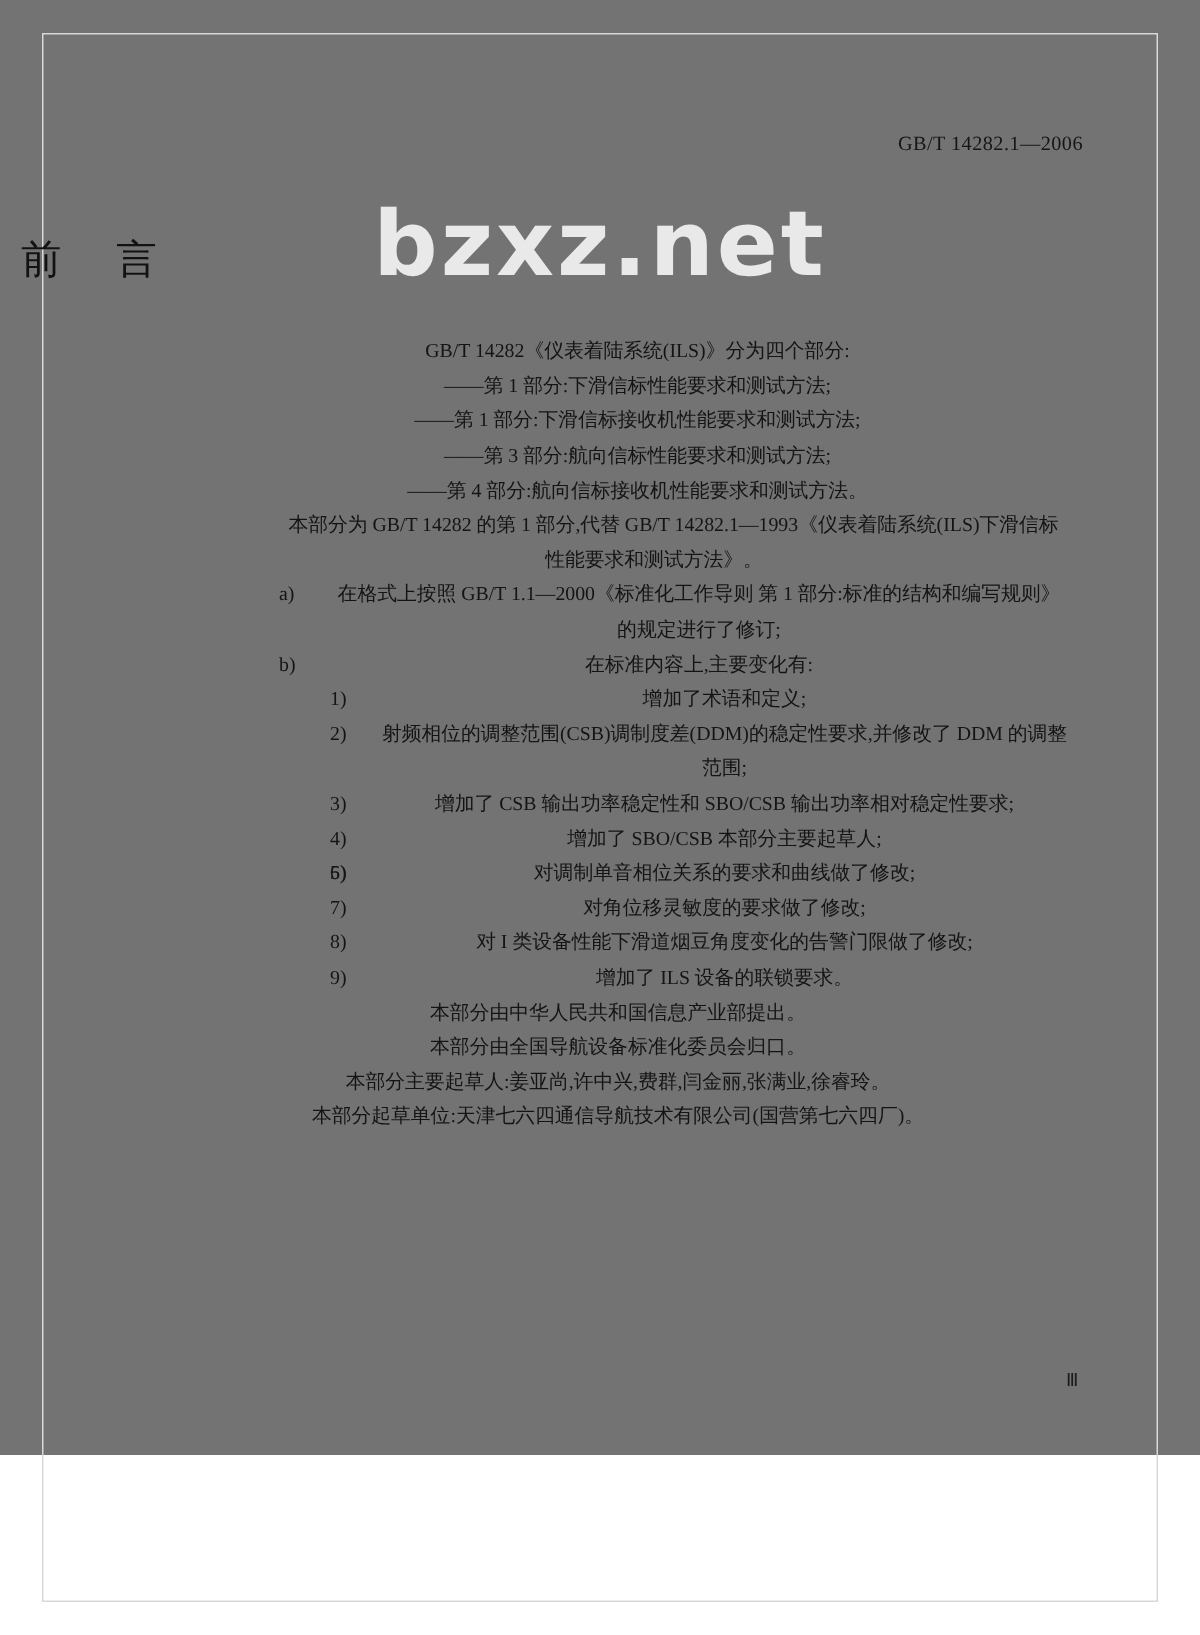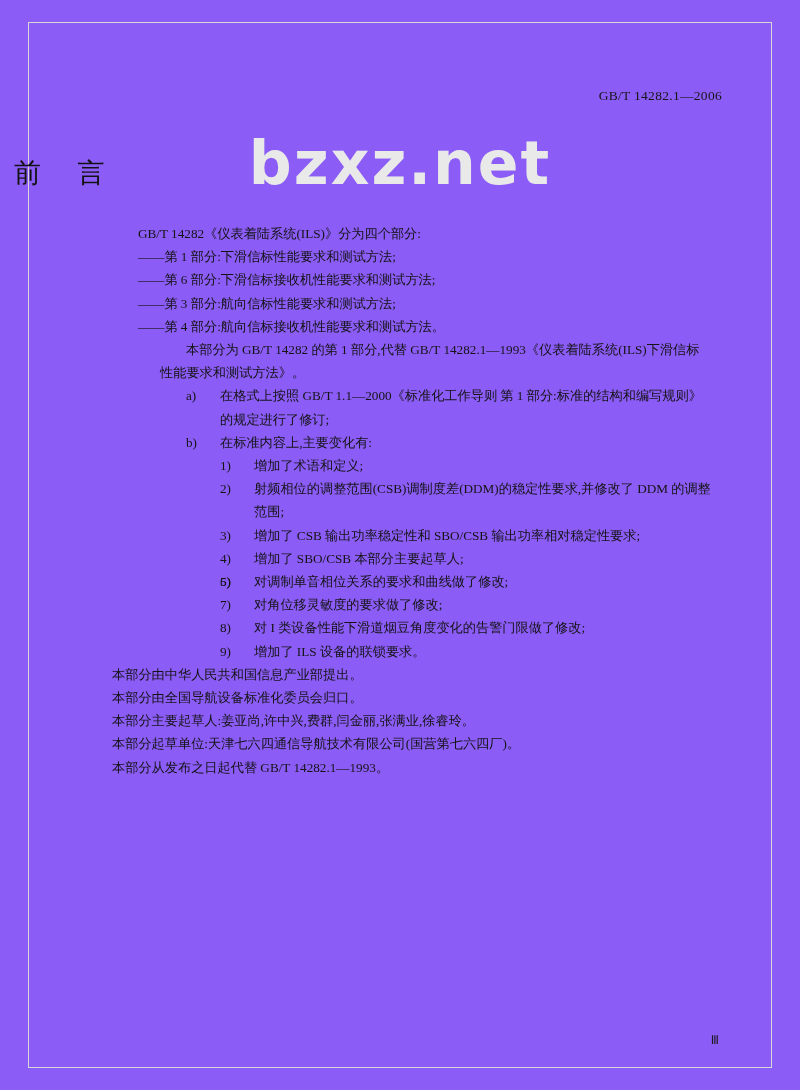--- a/index.html
+++ b/index.html
@@ -10,22 +10,22 @@
     width: 800px;
     height: 1090px;
     background: #ffffff;
     font-family: "Liberation Serif", serif;
     color: #1b1b1b;
     overflow: hidden;
   }
   .page {
     position: relative;
     width: 800px;
-    height: 1090px;
-    background: #8b5cf6;
+    height: 970px;
+    background: #737373;
     box-sizing: border-box;
   }
   .page-frame {
     position: absolute;
     left: 28px;
     top: 22px;
     width: 744px;
     height: 1046px;
     border: 1px solid #d8d8d8;
     box-sizing: border-box;
@@ -72,20 +72,21 @@
     top: 222px;
     width: 600px;
     z-index: 2;
     font-size: 13.2px;
     line-height: 23.2px;
     color: #141414;
   }
   .p {
     margin: 0;
     white-space: nowrap;
+    text-align: center;
   }
   .p.wrap {
     white-space: normal;
     margin-left: 48px;
   }
   .indent-2 {
     text-indent: 26px;
   }
   .lvl1 {
     padding-left: 26px;
@@ -134,21 +135,21 @@
 
   <div class="watermark">bzxz.net</div>
 
   <div class="title">前  言</div>
 
   <div class="body-text">
 
     <p class="p indent-2">GB/T 14282《仪表着陆系统(ILS)》分为四个部分:</p>
 
     <p class="p indent-2">——第 1 部分:下滑信标性能要求和测试方法;</p>
-    <p class="p indent-2">——第 6 部分:下滑信标接收机性能要求和测试方法;</p>
+    <p class="p indent-2">——第 1 部分:下滑信标接收机性能要求和测试方法;</p>
     <p class="p indent-2">——第 3 部分:航向信标性能要求和测试方法;</p>
     <p class="p indent-2">——第 4 部分:航向信标接收机性能要求和测试方法。</p>
 
     <p class="p wrap indent-2">本部分为 GB/T 14282 的第 1 部分,代替 GB/T 14282.1—1993《仪表着陆系统(ILS)下滑信标性能要求和测试方法》。</p>
 
 
     <div class="p wrap lvl1">
       <span class="marker">a)</span>
       <span class="txt">在格式上按照 GB/T 1.1—2000《标准化工作导则  第 1 部分:标准的结构和编写规则》的规定进行了修订;</span>
     </div>
@@ -191,19 +192,18 @@
     </div>
     <div class="p wrap lvl2">
       <span class="marker">9)</span>
       <span class="txt">增加了 ILS 设备的联锁要求。</span>
     </div>
 
     <p class="p">本部分由中华人民共和国信息产业部提出。</p>
     <p class="p">本部分由全国导航设备标准化委员会归口。</p>
     <p class="p">本部分主要起草人:姜亚尚,许中兴,费群,闫金丽,张满业,徐睿玲。</p>
     <p class="p">本部分起草单位:天津七六四通信导航技术有限公司(国营第七六四厂)。</p>
-    <p class="p">本部分从发布之日起代替 GB/T 14282.1—1993。</p>
 
   </div>
 
   <div class="footer-page">Ⅲ</div>
 
 </div>
 
 </body></html>

